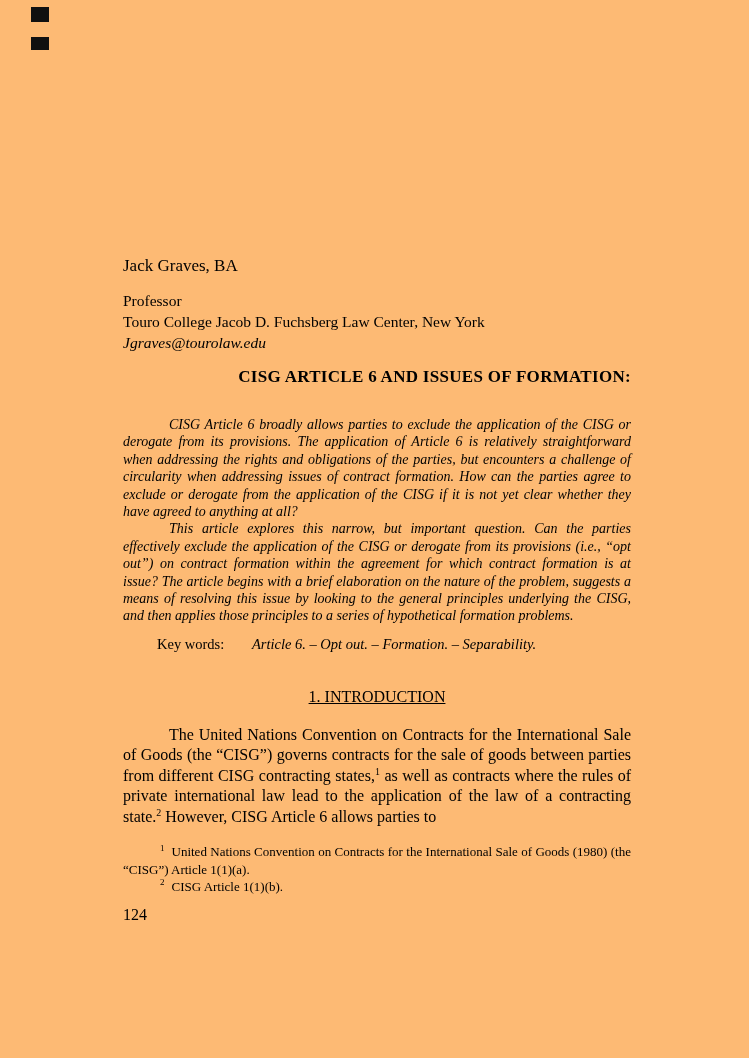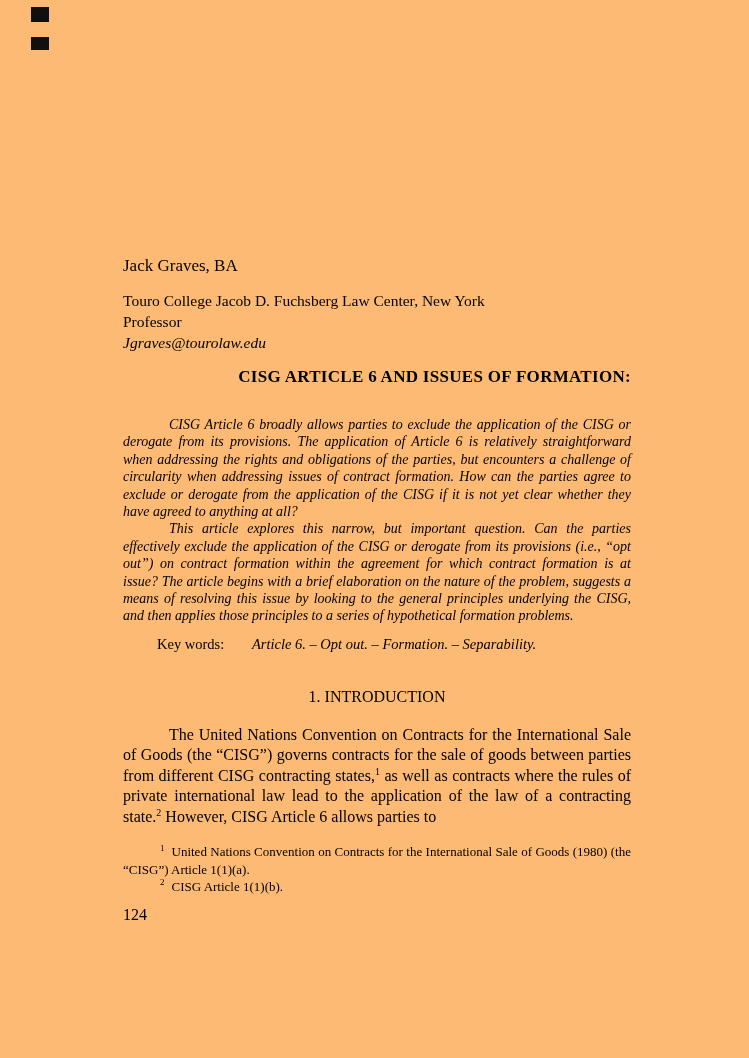--- a/index.html
+++ b/index.html
@@ -62,20 +62,21 @@
   }
   .kw-label { font-style: normal; }
   .kw-values { font-style: italic; margin-left: 24px; }
 
   .section-heading {
     margin-top: 34px;
     text-align: center;
     font-size: 16px;
     font-weight: normal;
     line-height: 20px;
+    text-decoration: underline;
   }
 
   .body-para {
     margin-top: 18px;
     font-size: 16px;
     line-height: 20.5px;
     text-align: justify;
     text-indent: 46px;
   }
   .fn-ref {
@@ -111,22 +112,22 @@
 
 <div class="page">
 
   <div class="reg-mark m1"></div>
   <div class="reg-mark m2"></div>
 
   <div class="content">
 
     <div>
       <p class="author-name">Jack Graves, BA</p>
+      <p class="author-line">Professor</p>
       <p class="author-line">Touro College Jacob D. Fuchsberg Law Center, New York</p>
-      <p class="author-line">Professor</p>
       <p class="author-line author-email">Jgraves@tourolaw.edu</p>
     </div>
 
     <h1 class="article-title">
       <span>CISG ARTICLE 6 AND ISSUES OF FORMATION:</span><br>
     </h1>
 
     <div class="abstract">
       <p>CISG Article 6 broadly allows parties to exclude the application of the CISG or derogate from its provisions. The application of Article 6 is relatively straightforward when addressing the rights and obligations of the parties, but encounters a challenge of circularity when addressing issues of contract formation. How can the parties agree to exclude or derogate from the application of the CISG if it is not yet clear whether they have agreed to anything at all?</p>
       <p>This article explores this narrow, but important question. Can the parties effectively exclude the application of the CISG or derogate from its provisions (i.e., “opt out”) on contract formation within the agreement for which contract formation is at issue? The article begins with a brief elaboration on the nature of the problem, suggests a means of resolving this issue by looking to the general principles underlying the CISG, and then applies those principles to a series of hypothetical formation problems.</p>

